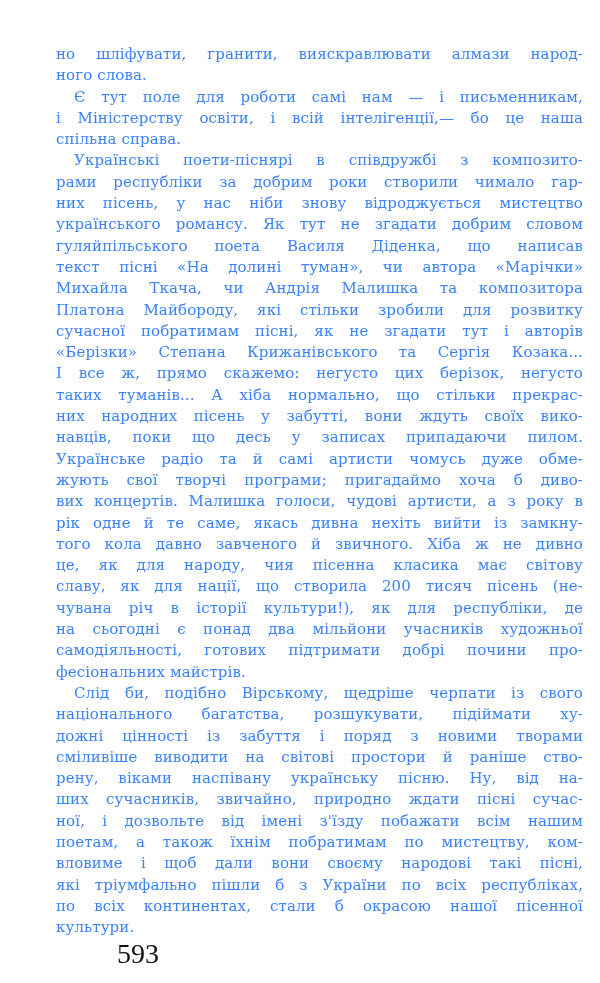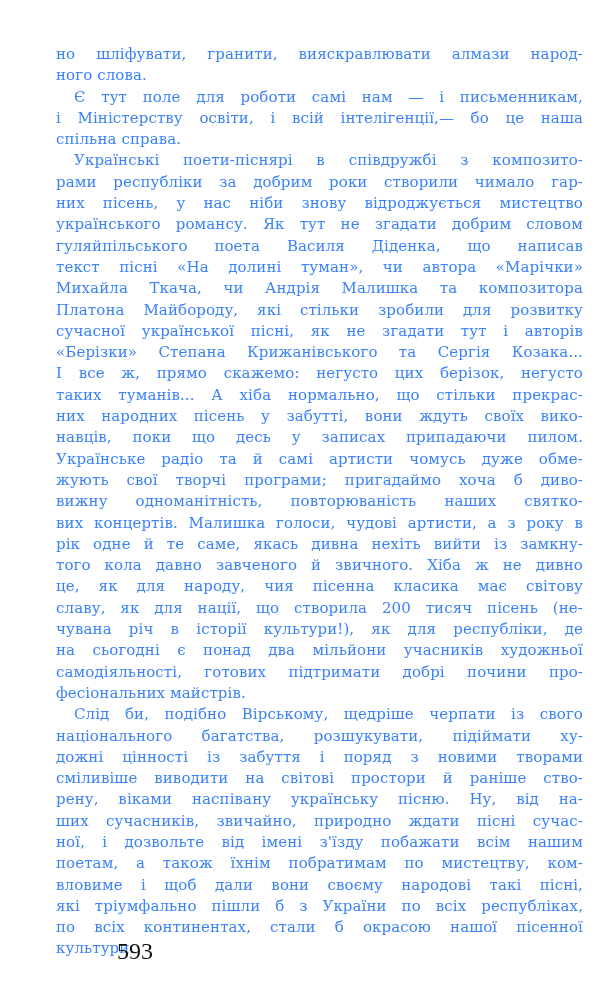--- a/index.html
+++ b/index.html
@@ -10,49 +10,48 @@
     font-size: 15px;
     line-height: 21.3px;
     color: #3b82f6;
     letter-spacing: 0.1px;
   }
   .line { display: block; height: 21.3px; white-space: nowrap; text-align: justify; text-align-last: justify; }
   .line.last { text-align-last: left; }
   .line.indent { padding-left: 18px; }
   .pagenum {
     position: absolute; left: 117px; top: 938px;
-    font-family: "Liberation Serif", serif; font-size: 24px; color: #111;
+    font-family: "Liberation Serif", serif; font-size: 28px; color: #111;
   }
 </style>
 </head>
 <body>
 
 <div class="page" id="page-body">
     <span class="line">но шліфувати, гранити, вияскравлювати алмази народ-</span>
     <span class="line last">ного слова.</span>
     <span class="line indent">Є тут поле для роботи самі нам — і письменникам,</span>
     <span class="line">і Міністерству освіти, і всій інтелігенції,— бо це наша</span>
     <span class="line last">спільна справа.</span>
     <span class="line indent">Українські поети-піснярі в співдружбі з композито-</span>
     <span class="line">рами республіки за добрим роки створили чимало гар-</span>
     <span class="line">них пісень, у нас ніби знову відроджується мистецтво</span>
     <span class="line">українського романсу. Як тут не згадати добрим словом</span>
     <span class="line">гуляйпільського поета Василя Діденка, що написав</span>
     <span class="line">текст пісні «На долині туман», чи автора «Марічки»</span>
     <span class="line">Михайла Ткача, чи Андрія Малишка та композитора</span>
     <span class="line">Платона Майбороду, які стільки зробили для розвитку</span>
-    <span class="line">сучасної української пісні, як не згадати тут і авторів</span>
+    <span class="line">сучасної побратимам пісні, як не згадати тут і авторів</span>
     <span class="line">«Берізки» Степана Крижанівського та Сергія Козака...</span>
     <span class="line">І все ж, прямо скажемо: негусто цих берізок, негусто</span>
     <span class="line">таких туманів... А хіба нормально, що стільки прекрас-</span>
     <span class="line">них народних пісень у забутті, вони ждуть своїх вико-</span>
     <span class="line">навців, поки що десь у записах припадаючи пилом.</span>
     <span class="line">Українське радіо та й самі артисти чомусь дуже обме-</span>
     <span class="line">жують свої творчі програми; пригадаймо хоча б диво-</span>
-    <span class="line">вижну одноманітність, повторюваність наших святко-</span>
     <span class="line">вих концертів. Малишка голоси, чудові артисти, а з року в</span>
     <span class="line">рік одне й те саме, якась дивна нехіть вийти із замкну-</span>
     <span class="line">того кола давно завченого й звичного. Хіба ж не дивно</span>
     <span class="line">це, як для народу, чия пісенна класика має світову</span>
     <span class="line">славу, як для нації, що створила 200 тисяч пісень (не-</span>
     <span class="line">чувана річ в історії культури!), як для республіки, де</span>
     <span class="line">на сьогодні є понад два мільйони учасників художньої</span>
     <span class="line">самодіяльності, готових підтримати добрі почини про-</span>
     <span class="line last">фесіональних майстрів.</span>
     <span class="line indent">Слід би, подібно Вірському, щедріше черпати із свого</span>

